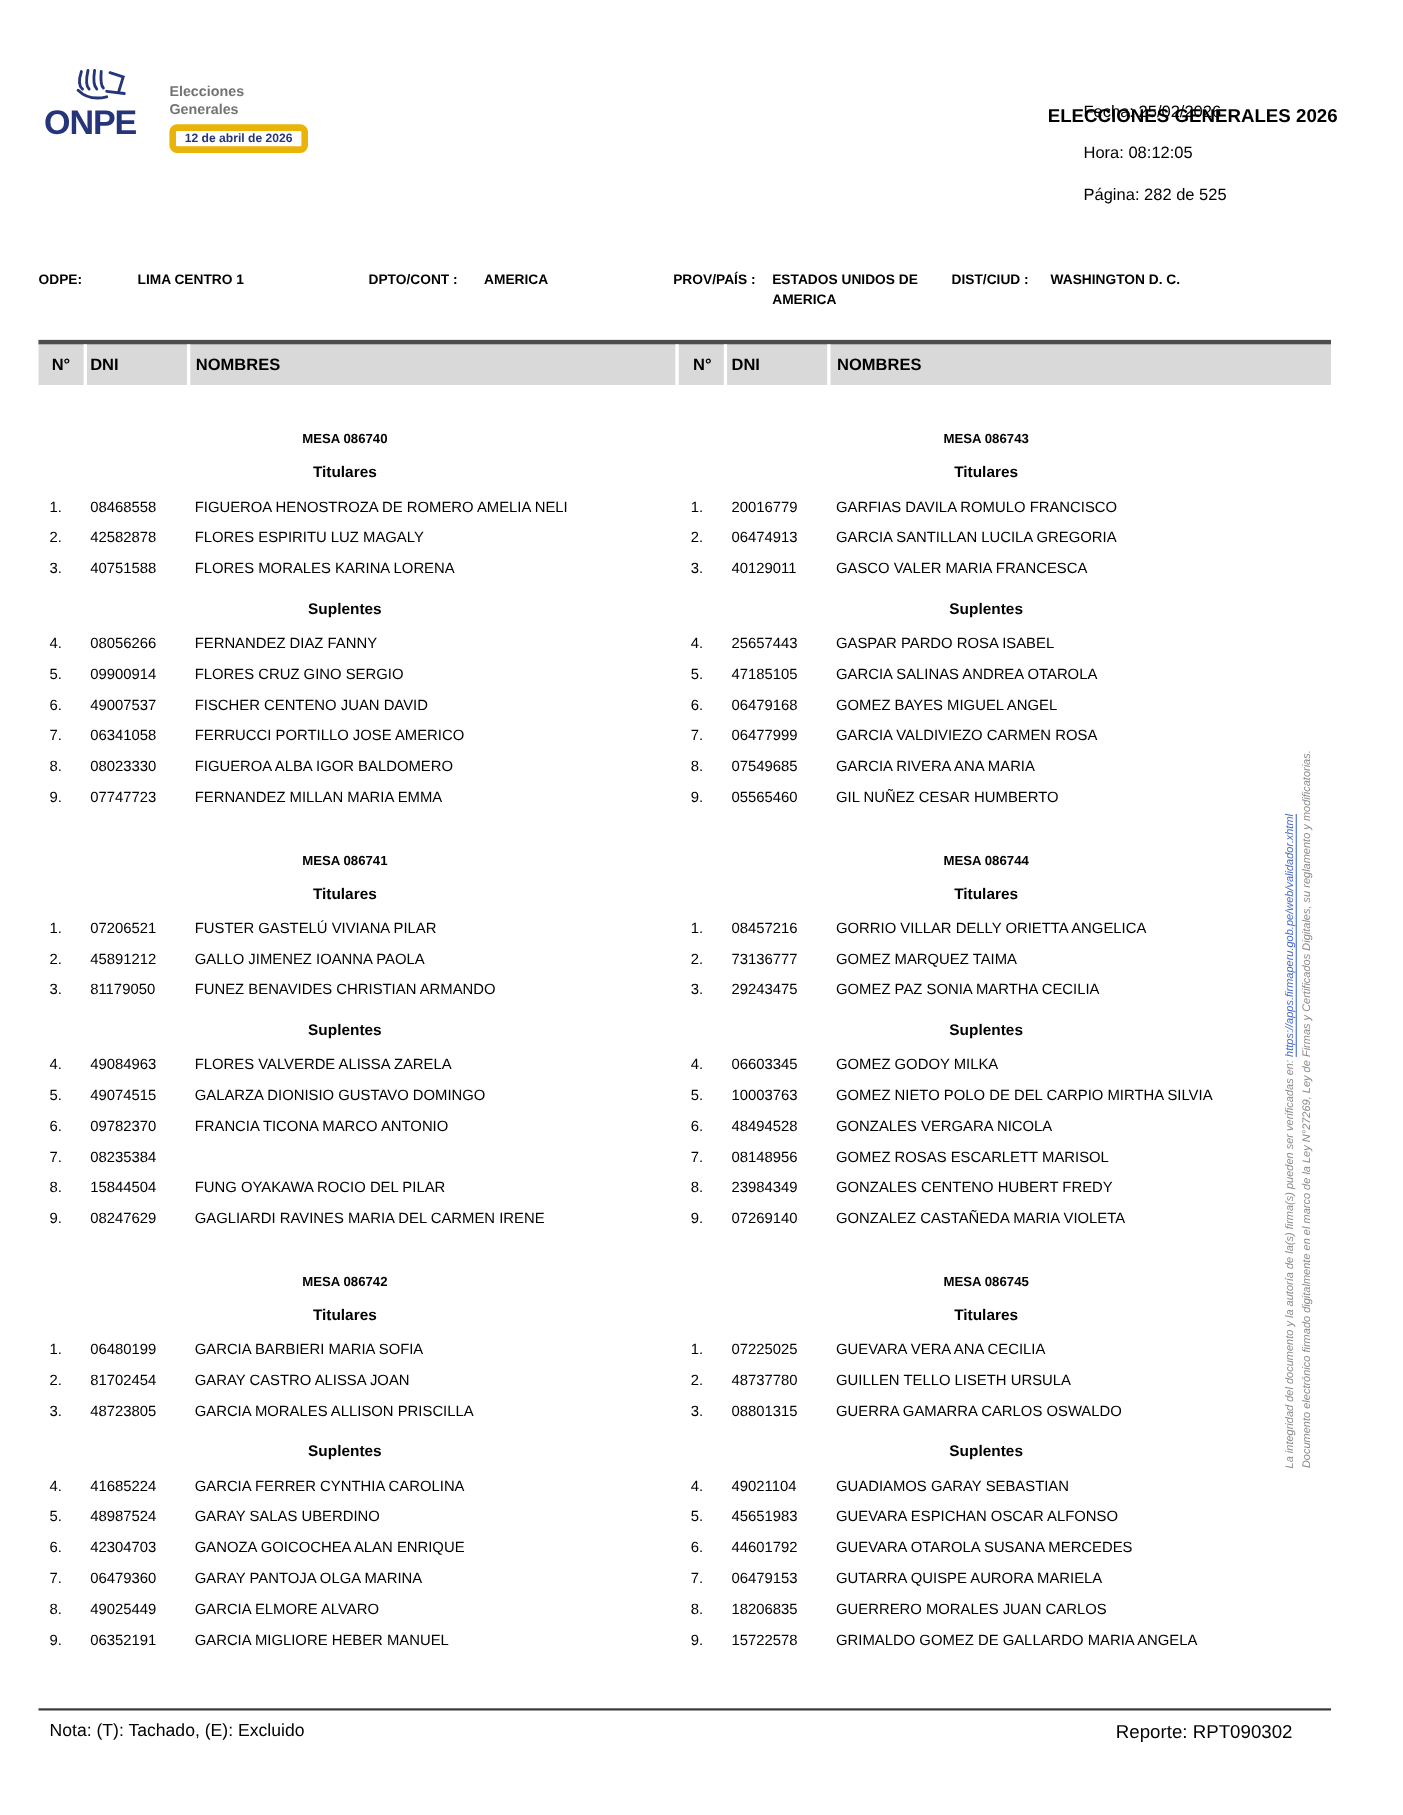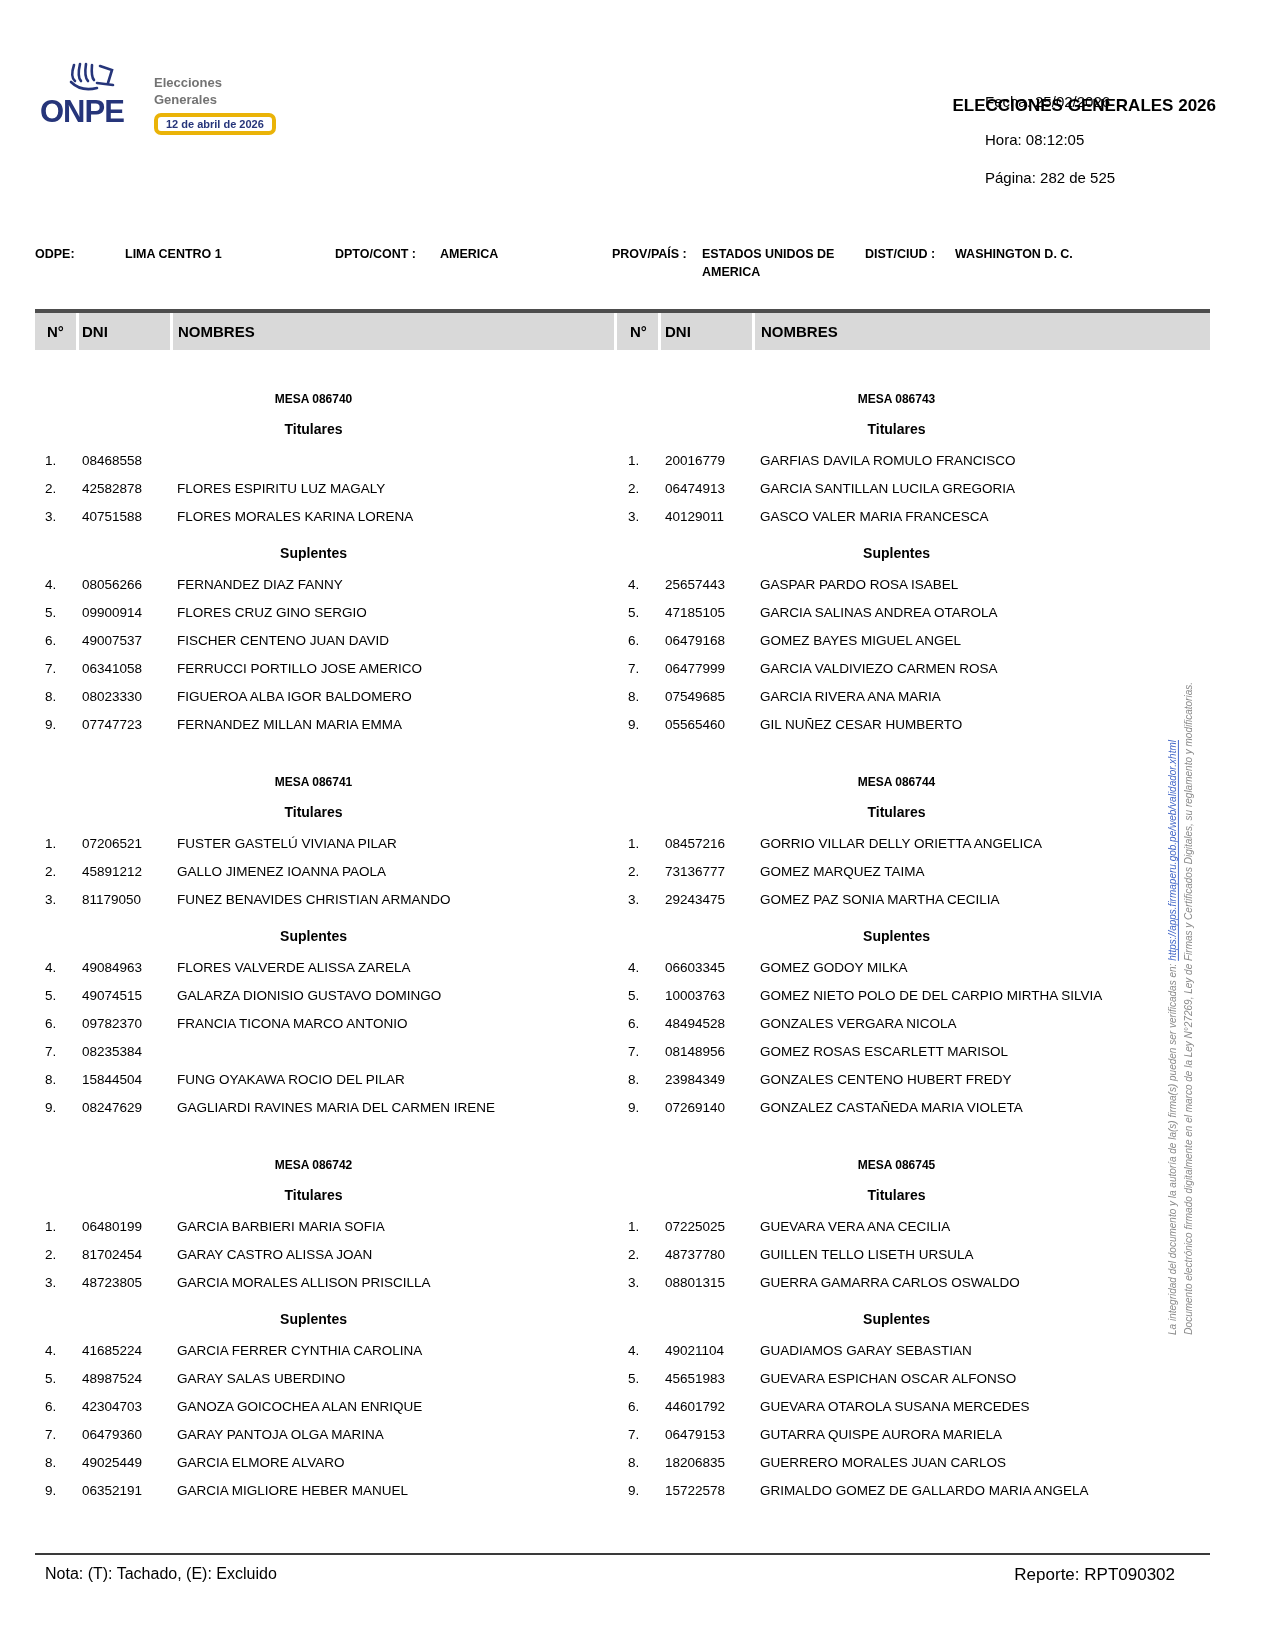--- a/index.html
+++ b/index.html
@@ -6,21 +6,21 @@
   .page{position:relative;width:1275px;height:1650px;background:#fff;overflow:hidden;
         font-family:"Liberation Sans",sans-serif;color:#000;}
   
   .logo{position:absolute;left:40px;top:62px;display:flex;gap:14px;}
   .logo-left{position:relative;width:100px;height:70px;}
   .hand-icon{position:absolute;left:26px;top:0;}
   .onpe-word{position:absolute;left:0;bottom:2px;font-size:31px;font-weight:800;
              letter-spacing:-1px;color:#26357a;}
   .logo-right{padding-top:12px;}
   .logo-line{font-size:13px;font-weight:700;color:#737373;line-height:17px;}
-  .logo-badge{margin-top:5px;display:inline-block;border:4px solid #eab308;border-radius:7px;
+  .logo-badge{margin-top:5px;display:inline-block;border:6px solid #eab308;border-radius:7px;
               padding:1px 8px;font-size:11px;font-weight:800;color:#26357a;}
   
   .htitle{position:absolute;left:0;width:1216px;top:96px;text-align:right;
           font-size:17px;font-weight:bold;}
   .hsubtitle{position:absolute;left:0;width:1216px;top:162px;text-align:center;
              font-size:22px;font-weight:bold;}
   .meta{position:absolute;left:985px;top:92px;font-size:15px;}
   .meta-row{height:19px;line-height:19px;margin-bottom:19px;}
   
   .info{position:absolute;top:245px;left:35px;width:1175px;font-size:12.5px;font-weight:bold;}
@@ -122,20 +122,21 @@
   </div>
 
   <div id="col-left" class="mesa-col">
   <section class="mesa">
     <h3 class="mesa-title">MESA 086740</h3>
     <h4 class="group-label lbl-tit">Titulares</h4>
     <div class="rows rows-tit">
           <div class="row">
             <span class="num">1.</span>
             <span class="dni">08468558</span>
+            <span class="name">FIGUEROA HENOSTROZA DE ROMERO AMELIA NELI</span>
           </div>
           <div class="row">
             <span class="num">2.</span>
             <span class="dni">42582878</span>
             <span class="name">FLORES ESPIRITU LUZ MAGALY</span>
           </div>
           <div class="row">
             <span class="num">3.</span>
             <span class="dni">40751588</span>
             <span class="name">FLORES MORALES KARINA LORENA</span>

